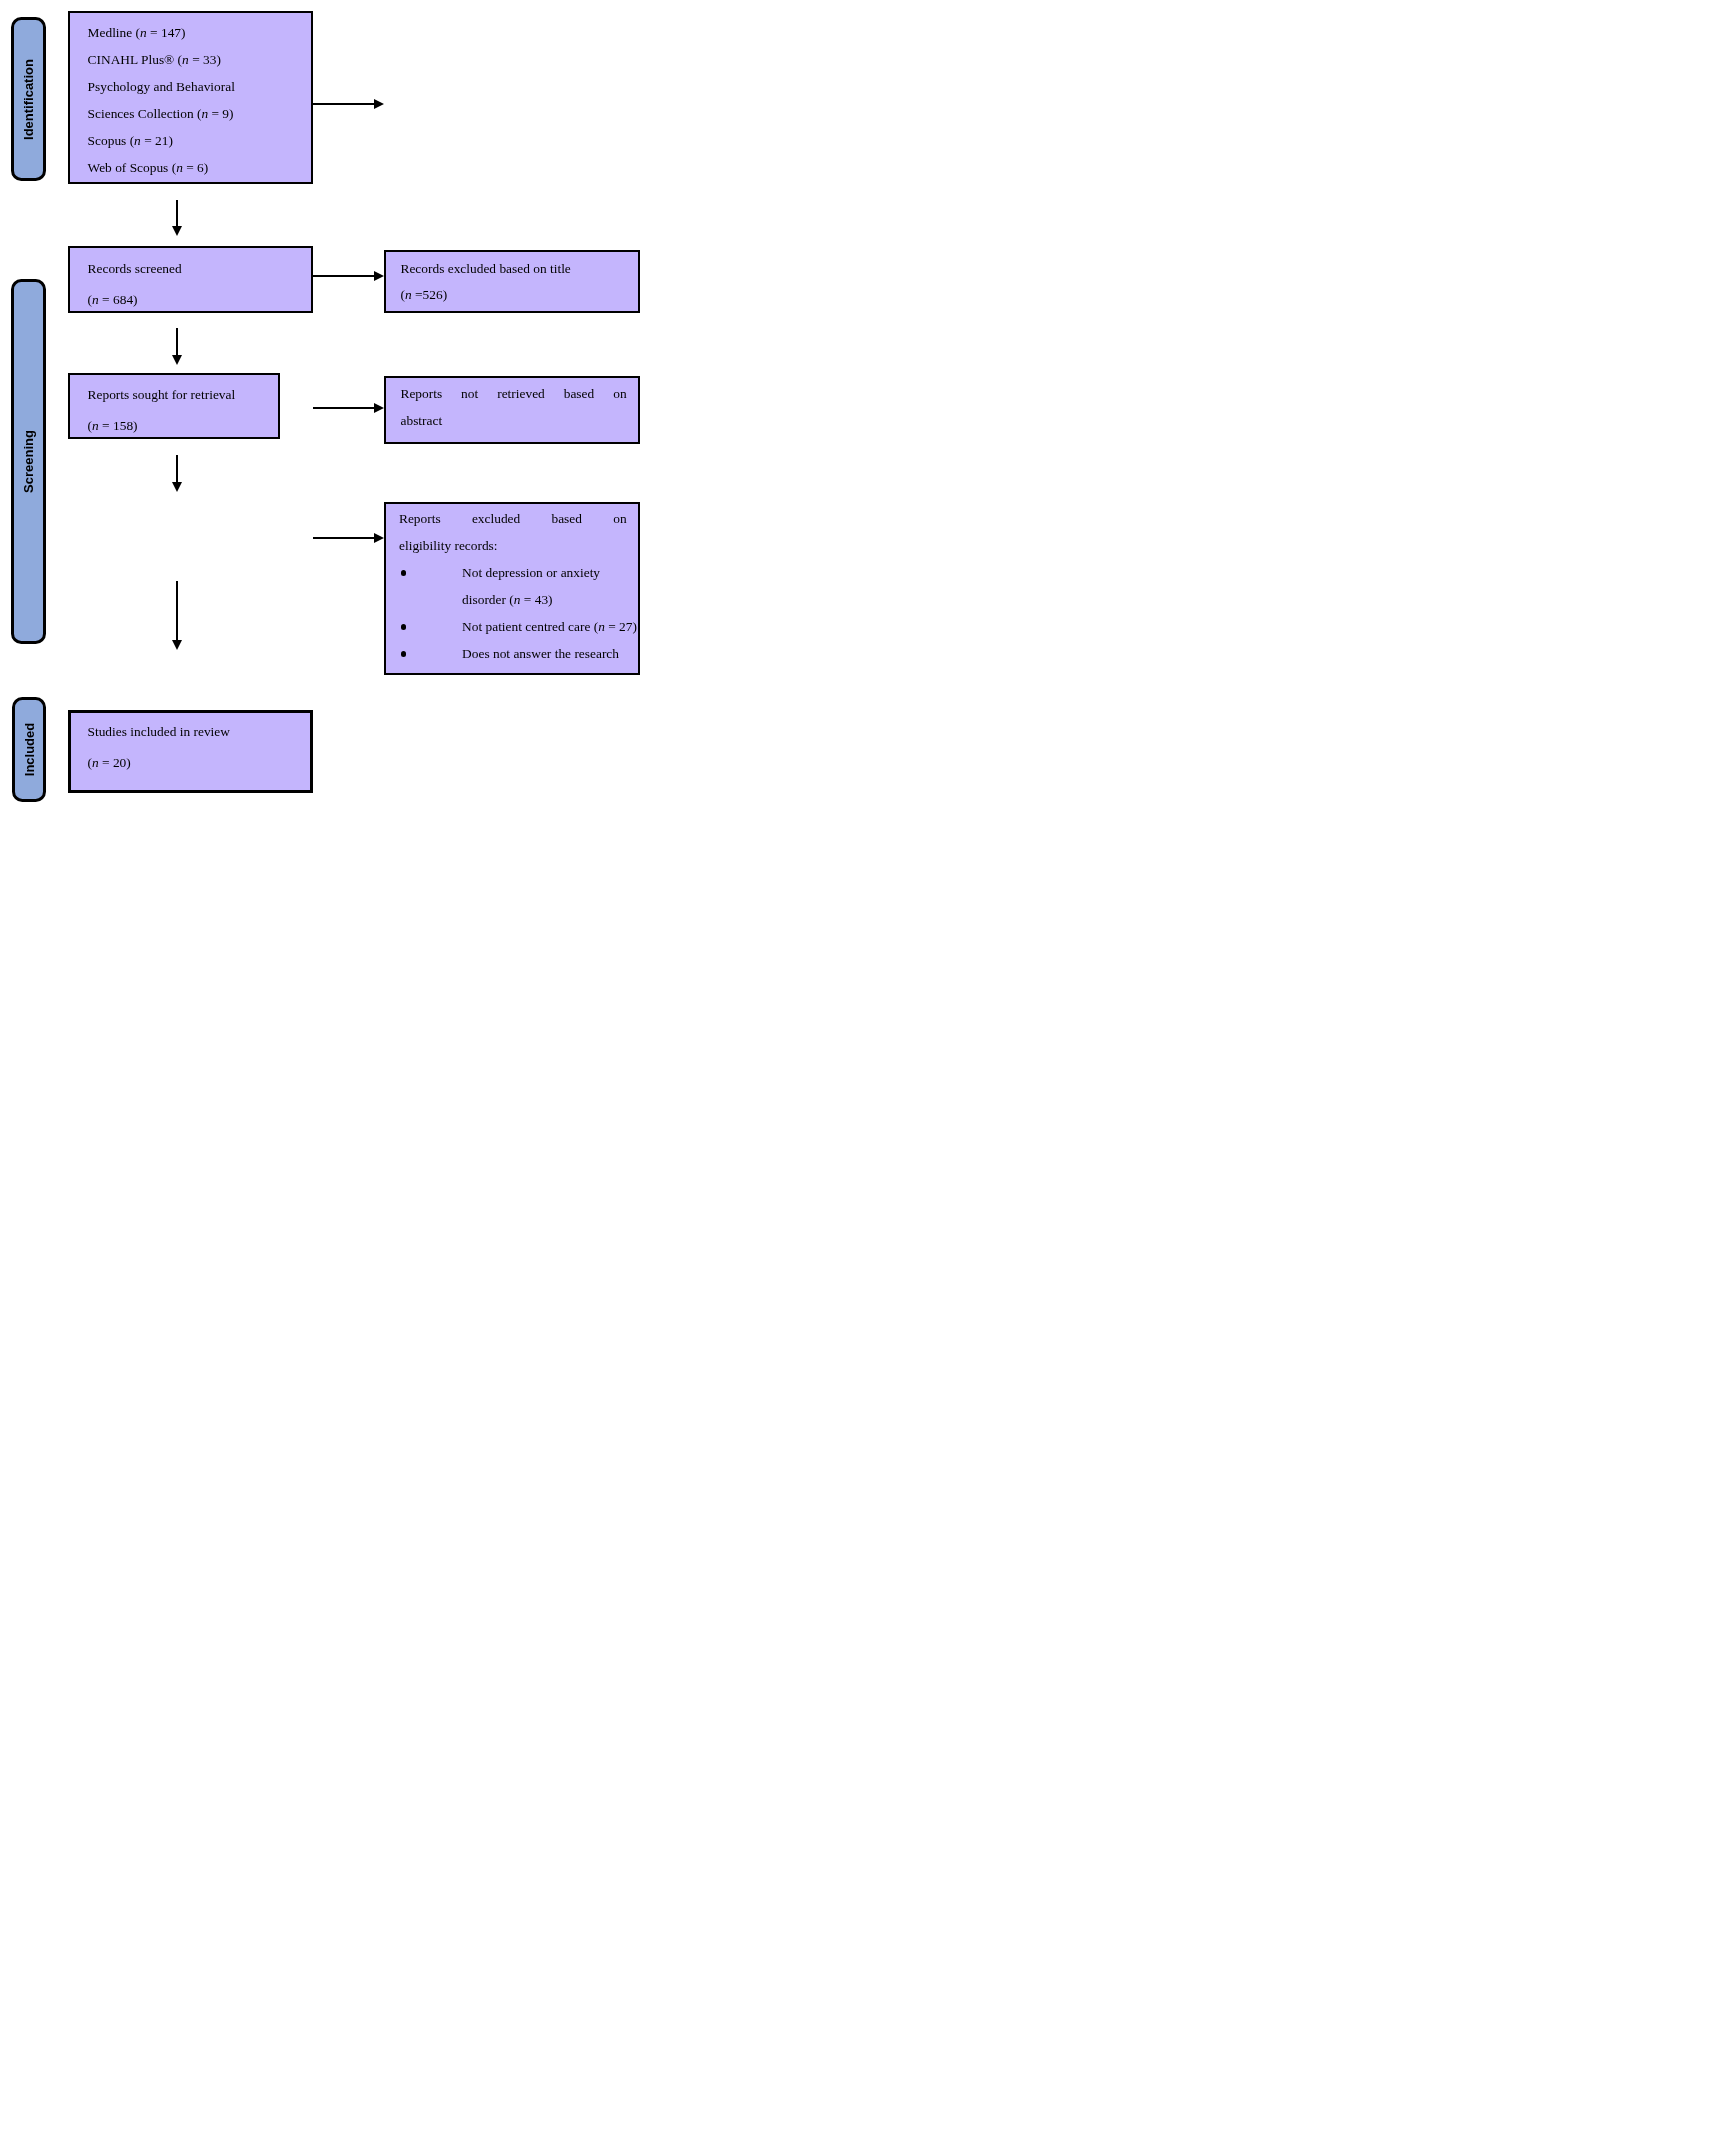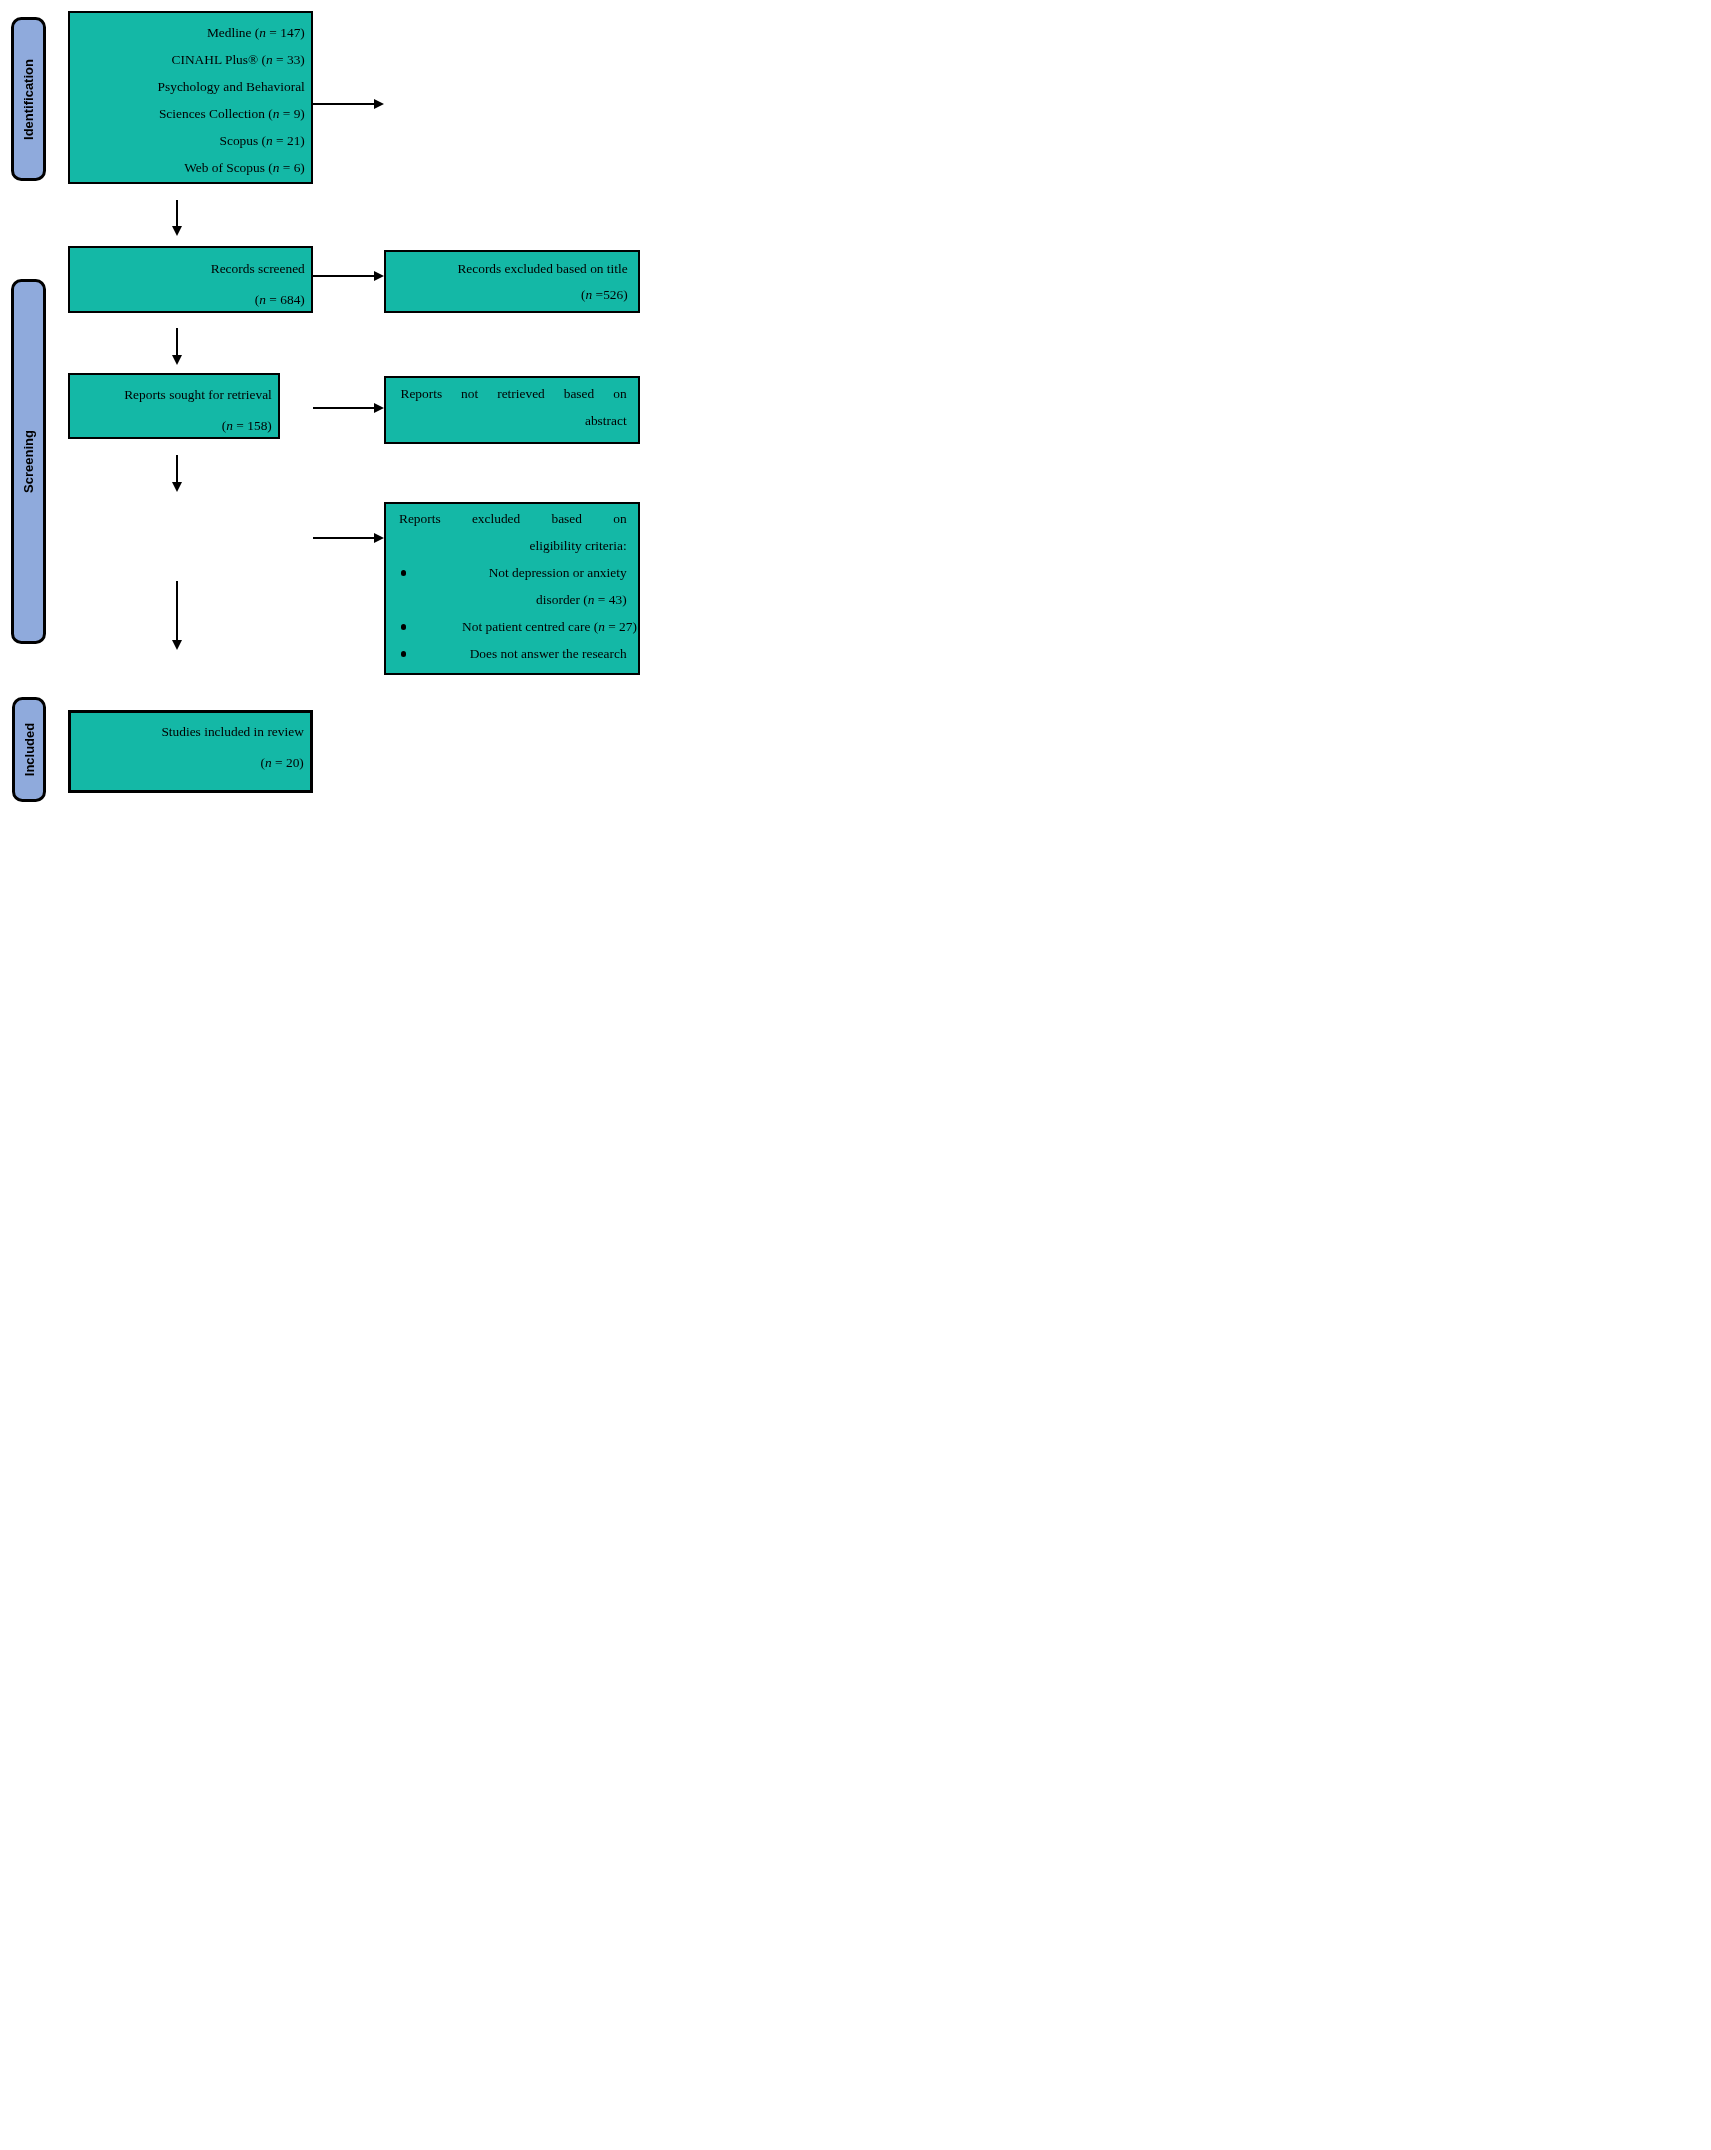--- a/index.html
+++ b/index.html
@@ -9,21 +9,21 @@
   
   .stage-bar{position:absolute;background:#8FAADC;border:3.6px solid #000;border-radius:10.3px;
              display:flex;align-items:center;justify-content:center;box-sizing:border-box;}
   .stage-label{transform:rotate(-90deg);white-space:nowrap;
                font-family:"Liberation Sans",sans-serif;font-weight:bold;font-size:13px;}
   #bar-identification{left:11px;top:17px;width:35px;height:164px;}
   #bar-screening{left:11px;top:279px;width:35px;height:365px;}
   #bar-included{left:12.4px;top:697px;width:34px;height:105px;}
 
   
-  .box{position:absolute;background:#14b8a6;border:2.1px solid #000;box-sizing:border-box;font-size:13.4px;text-align:right;}
+  .box{position:absolute;background:#c4b5fd;border:2.1px solid #000;box-sizing:border-box;font-size:13.4px;}
   .line{white-space:nowrap;}
   .it{font-style:italic;}
   .jrow{display:flex;justify-content:space-between;align-items:center;white-space:nowrap;}
 
   #box-databases{left:68px;top:11.4px;width:245px;height:173px;padding:5.2px 6.2px 0 17.6px;}
   #box-databases .line{line-height:27px;}
 
   #box-screened{left:68px;top:246px;width:245px;height:67px;padding:5.2px 6.2px 0 17.6px;}
   #box-screened .line{line-height:31px;}
 
@@ -124,21 +124,21 @@
   </div>
 
 
   <div class="box" id="rbox-excluded-criteria">
     <div class="jrow">
         <span>Reports</span>
         <span>excluded</span>
         <span>based</span>
         <span>on</span>
       </div>
-    <div class="line"><span>eligibility criteria:</span></div>
+    <div class="line"><span>eligibility records:</span></div>
 
     <div class="bullet">
       <span class="dot"></span>
       <div class="btext">
         <div class="line"><span>Not depression or anxiety</span></div>
         <div class="line"><span>disorder (</span><span class="it">n</span><span> = 43)</span></div>
       </div>
     </div>
 
     <div class="bullet">

